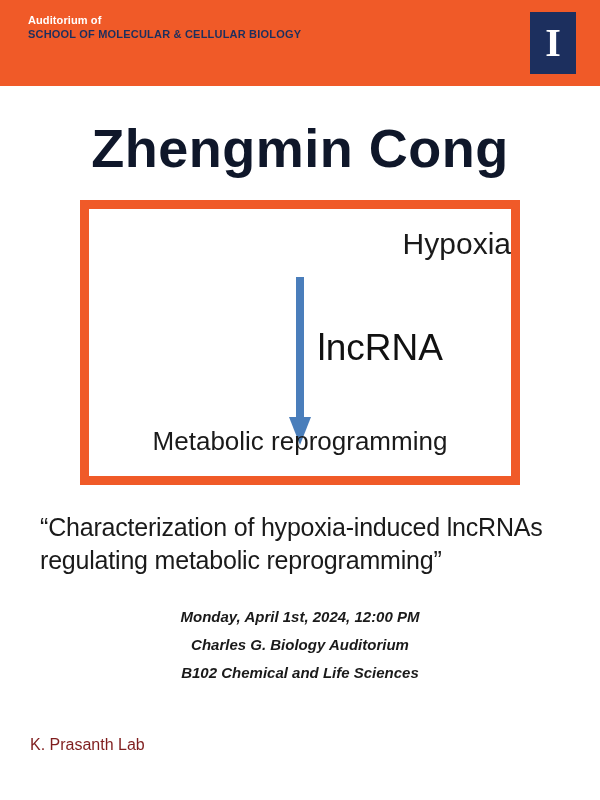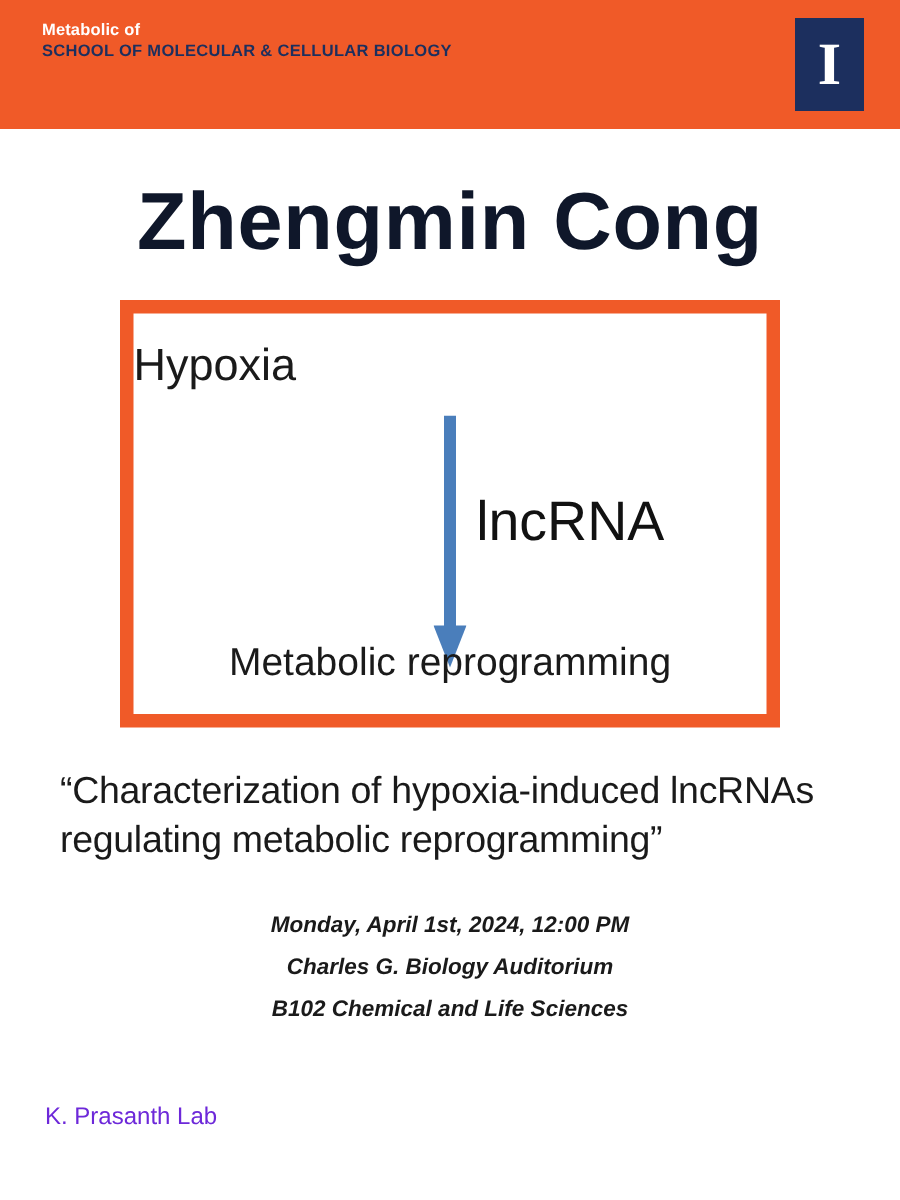--- a/index.html
+++ b/index.html
@@ -85,21 +85,21 @@
   .figure-box {
     position: relative;
     margin: 22px auto 0 auto;
     width: 440px;
     height: 285px;
     border: 9px solid #f05a28;
     background: #ffffff;
     box-sizing: border-box;
   }
   .fig-hypoxia {
-    text-align: left;
+    text-align: right;
     font-size: 30px;
     color: #1a1a1a;
     margin-top: 18px;
     line-height: 34px;
   }
   .fig-arrow {
     position: absolute;
     left: 50%;
     transform: translateX(-50%);
     top: 68px;
@@ -152,30 +152,30 @@
     color: #1a1a1a;
     line-height: 28px;
   }
 
   
   .lab-footer {
     position: absolute;
     left: 30px;
     bottom: 46px;
     font-size: 16px;
-    color: #6d28d9;
+    color: #7f1d1d;
   }
 </style>
 </head>
 <body>
 
 <div class="poster">
 
   <div class="header">
-    <div class="dept-line">Metabolic of</div>
+    <div class="dept-line">Auditorium of</div>
     <div class="dept-sub">SCHOOL OF MOLECULAR &amp; CELLULAR BIOLOGY</div>
     <div class="logo-block">I</div>
   </div>
 
   <div class="speaker-name">Zhengmin Cong</div>
 
   <div class="figure-box">
     <div class="fig-hypoxia">Hypoxia</div>
 
     <svg class="fig-arrow" viewBox="0 0 22 170">

